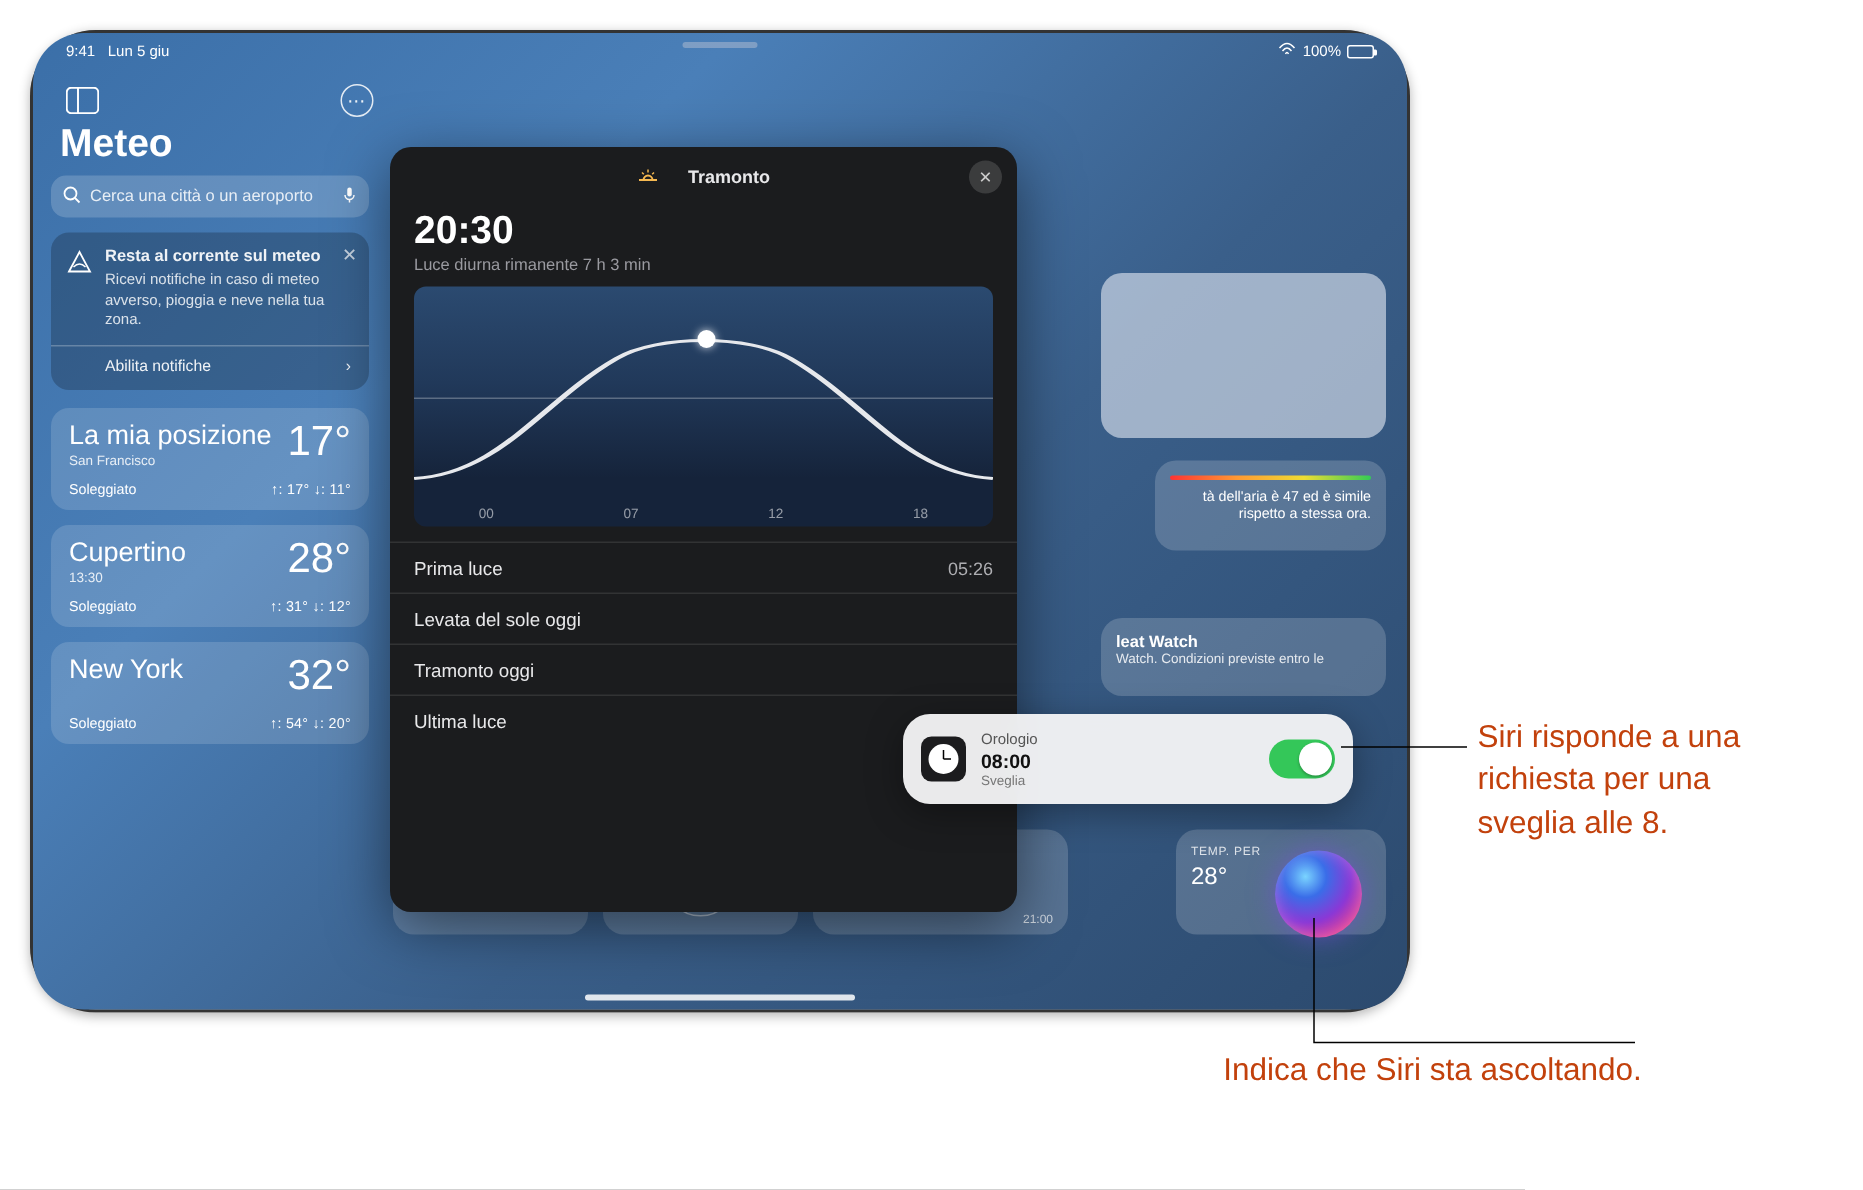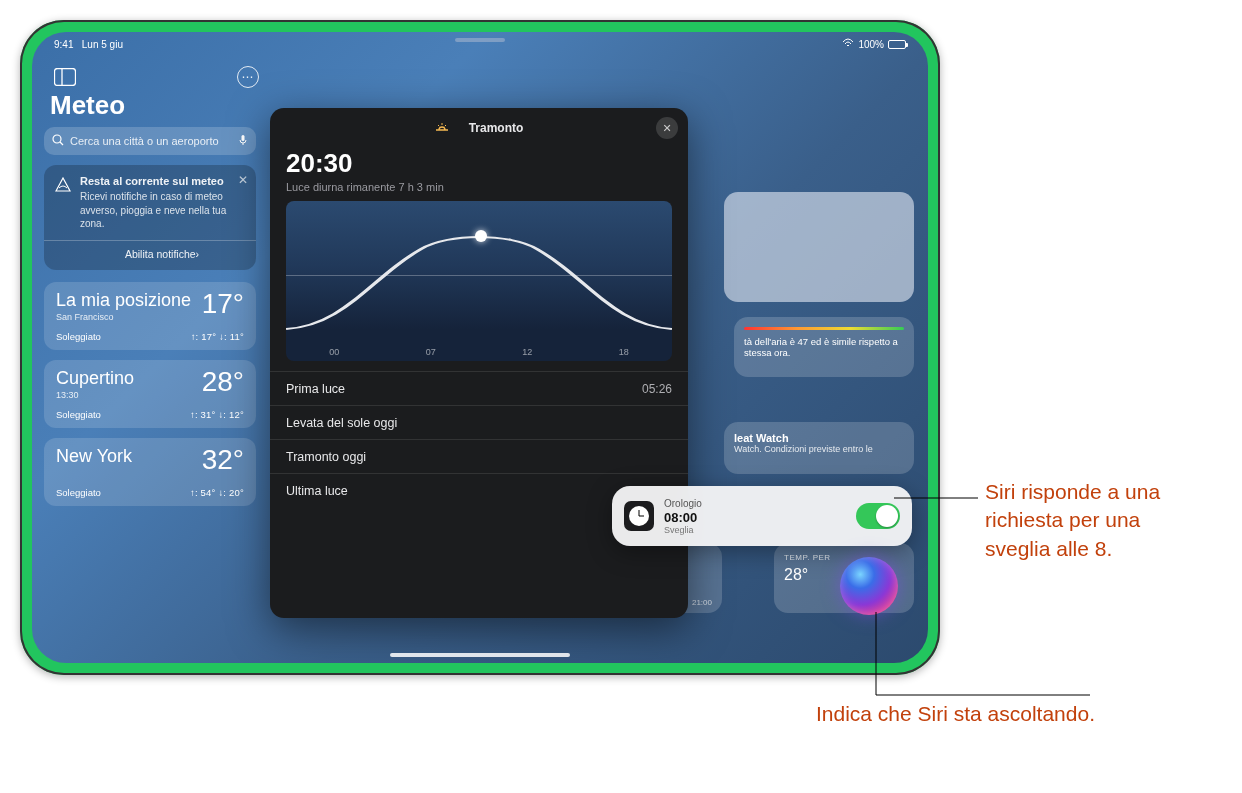--- a/index.html
+++ b/index.html
@@ -8,23 +8,23 @@
     background: #fff;
     width: 1242px;
     height: 793px;
     position: relative;
     overflow: hidden;
   }
   .device-frame {
     position: absolute;
     left: 20px; top: 20px;
     width: 920px; height: 655px;
-    background: #22c55e;
+    background: #a3a3a3;
     border-radius: 44px;
-    padding: 12px;
+    padding: 2px;
     box-shadow: inset 0 0 0 2px #333, 0 2px 8px rgba(0,0,0,.3);
   }
   .screen {
     width: 100%; height: 100%;
     border-radius: 34px;
     overflow: hidden;
     position: relative;
     background: linear-gradient(135deg, #3b6fa8 0%, #4a7fb8 30%, #3a5f8a 60%, #2c4a6e 100%);
   }
   .home-indicator {
@@ -68,40 +68,40 @@
   .alert-card {
     background: rgba(0,0,0,.22);
     border-radius: 12px; padding: 10px 12px 10px 36px;
     font-size: 10px; color: rgba(255,255,255,.92);
     position: relative; margin-bottom: 12px;
   }
   .alert-card .warn-icon { position:absolute; left:10px; top:11px; }
   .alert-title { font-weight:600; font-size:11px; margin-bottom:3px; }
   .alert-body { font-size:10px; line-height:1.35; color: rgba(255,255,255,.82); }
   .alert-divider { border-top: .5px solid rgba(255,255,255,.25); margin: 9px -12px 0 -36px; }
-  .alert-enable { display:flex; justify-content:center; align-items:center; padding-top:7px; font-size:10.5px; }
+  .alert-enable { display:flex; justify-content:space-between; align-items:center; padding-top:7px; font-size:10.5px; }
   .alert-close { position:absolute; right:8px; top:8px; font-size:12px; color:rgba(255,255,255,.7);}
   .city-card {
     background: rgba(255,255,255,.15);
     border-radius: 12px; padding: 8px 12px 8px 12px;
     margin-bottom: 10px; color:#fff; position:relative; height: 68px;
   }
   .city-name { font-size: 18px; font-weight:400; }
   .city-sub { font-size: 9px; opacity:.85; margin-top:1px; }
   .city-temp { position:absolute; right:12px; top:6px; font-size: 28px; font-weight:300; }
   .city-cond { position:absolute; left:12px; bottom:8px; font-size: 9.5px; }
   .city-hilo { position:absolute; right:12px; bottom:8px; font-size: 9.5px; letter-spacing:.2px; }
   
   .main-panels { position:absolute; left: 240px; right: 14px; top: 130px; bottom: 50px; }
   .panel {
     position:absolute; background: rgba(255,255,255,.18); border-radius: 14px;
     color: #fff; font-size: 10px; padding: 10px;
   }
   .radar { right:0; top:30px; width: 190px; height: 110px; background: rgba(230,235,245,.6); }
-  .aq-line { right:0; top:155px; width:180px; height:60px; }
+  .aq-line { right:0; top:155px; width:154px; height:60px;text-align:right; }
   .aq-line .bar { height:3px; background: linear-gradient(90deg,#f33,#f93,#ed3,#3c5); border-radius:2px; margin-bottom:6px;}
   .heat { right:0; top:260px; width:190px; height:52px; }
   .btm { bottom: 0; height: 70px; }
   .btm.moon { left:0; width:130px; top: auto; }
   .btm.wind { left:140px; width:130px; }
   .btm.precip { left:280px; width:170px; }
   .btm.feels { right:0; width:140px; }
   .lbl-tiny { font-size:8px; letter-spacing:.5px; opacity:.8; text-transform:uppercase; margin-bottom:4px;}
   .big-val { font-size: 16px; font-weight:400; }
   
@@ -168,21 +168,21 @@
     border-radius:50%;
     background: radial-gradient(circle at 35% 30%, #7ad4ff 0%, #3a6de8 25%, #8a38d6 55%, #e53a90 80%, #1a1030 100%);
     box-shadow: 0 0 18px rgba(120,80,220,.6), inset 0 0 10px rgba(255,255,255,.25);
   }
   
   .callout {
     position:absolute; font-size: 21px; color:#c2410c; line-height:1.35;
     width: 220px;
   }
   .callout.c1 { left: 985px; top: 478px; }
-  .callout.c2 { left: 815px; top: 700px; text-align:right; width: 280px;}
+  .callout.c2 { left: 815px; top: 700px; text-align:center; width: 280px;}
   .leader { position:absolute; stroke:#000; stroke-width:1; fill:none; }
   svg.leaders { position:absolute; left:0; top:0; width:1242px; height:793px; pointer-events:none; }
 </style>
 </head>
 <body>
 
 <div class="device-frame">
   <div class="screen">
     <div class="pill"></div>
 

